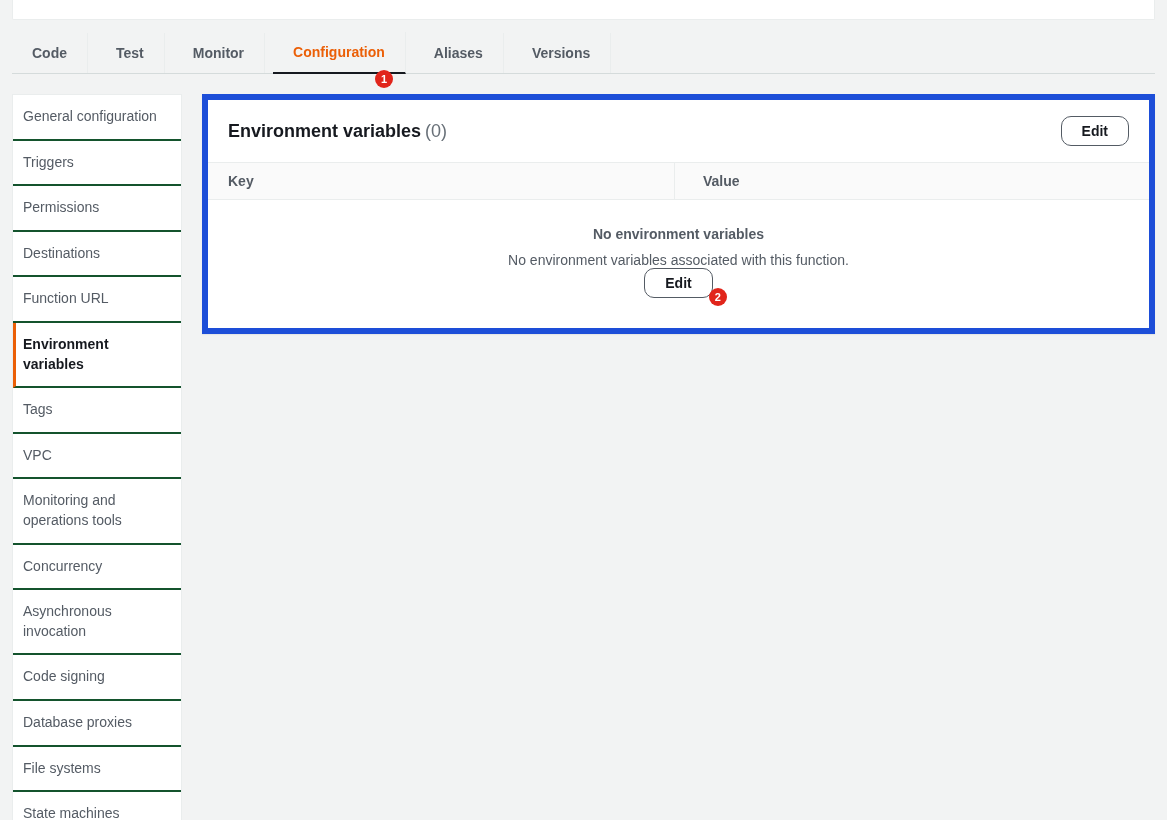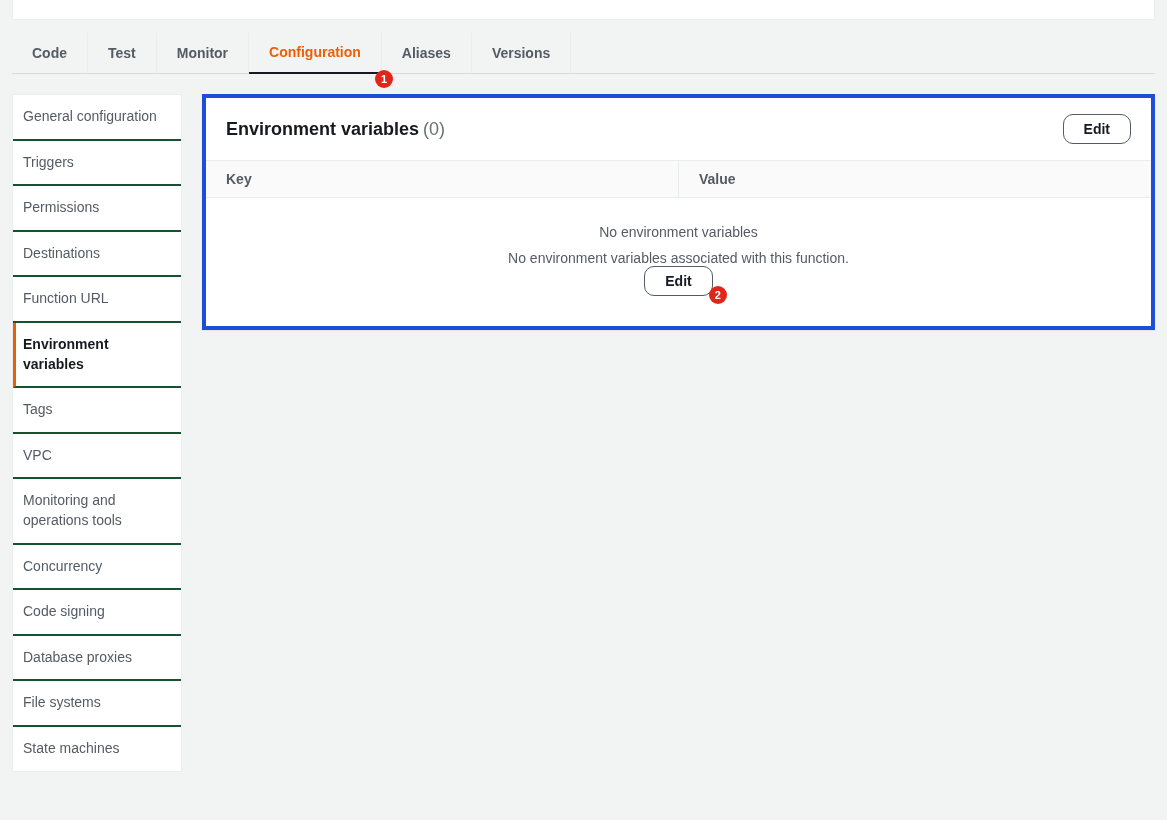--- a/index.html
+++ b/index.html
@@ -1,18 +1,19 @@
 <!DOCTYPE html>
 <html><head>
   <meta charset="utf-8">
   <style>
     * {
       box-sizing: border-box;
       margin: 0;
       padding: 0;
+      gap: 8px;
     }
     body {
       font-family: "Amazon Ember", "Helvetica Neue", Helvetica, Arial, sans-serif;
       background: #f2f3f3;
       color: #16191f;
       font-size: 14px;
       width: 1167px;
       height: 820px;
       overflow: hidden;
     }
@@ -92,21 +93,21 @@
     .sidebar-item.active {
       color: #16191f;
       font-weight: 700;
       border-left: 3px solid #eb5f07;
       padding-left: 7px;
       background: #fff;
     }
     .main-panel {
       flex: 1;
       background: #fff;
-      border: 4px solid #1d4ed8;
+      border: 6px solid #1d4ed8;
       box-shadow: 0 1px 1px rgba(0,0,0,0.05);
     }
     .panel-header {
       display: flex;
       align-items: center;
       justify-content: space-between;
       padding: 16px 20px;
       border-bottom: 1px solid #eaeded;
     }
     .panel-title {
@@ -142,21 +143,21 @@
     }
     .th:first-child {
       border-right: 1px solid #eaeded;
     }
     .empty-state {
       padding: 26px 20px 30px 20px;
       text-align: center;
       position: relative;
     }
     .empty-title {
-      font-weight: 400;
+      font-weight: 700;
       color: #545b64;
       font-size: 14px;
       margin-bottom: 10px;
     }
     .empty-desc {
       color: #545b64;
       font-size: 14px;
     }
     .empty-btn-wrap {
       display: inline-block;
@@ -188,20 +189,21 @@
     <div class="sidebar-item">General configuration</div>
     <div class="sidebar-item">Triggers</div>
     <div class="sidebar-item">Permissions</div>
     <div class="sidebar-item">Destinations</div>
     <div class="sidebar-item">Function URL</div>
     <div class="sidebar-item active">Environment variables</div>
     <div class="sidebar-item">Tags</div>
     <div class="sidebar-item">VPC</div>
     <div class="sidebar-item">Monitoring and operations tools</div>
     <div class="sidebar-item">Concurrency</div>
+    <div class="sidebar-item">Asynchronous invocation</div>
     <div class="sidebar-item">Code signing</div>
     <div class="sidebar-item">Database proxies</div>
     <div class="sidebar-item">File systems</div>
     <div class="sidebar-item">State machines</div>
   </div>
 
   <div class="main-panel">
     <div class="panel-header">
       <div>
         <span class="panel-title">Environment variables</span>

